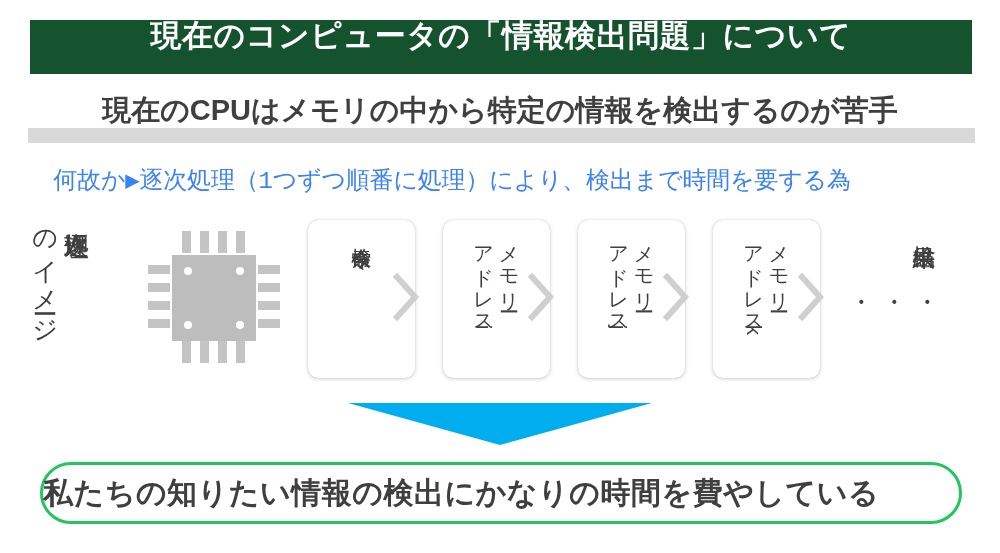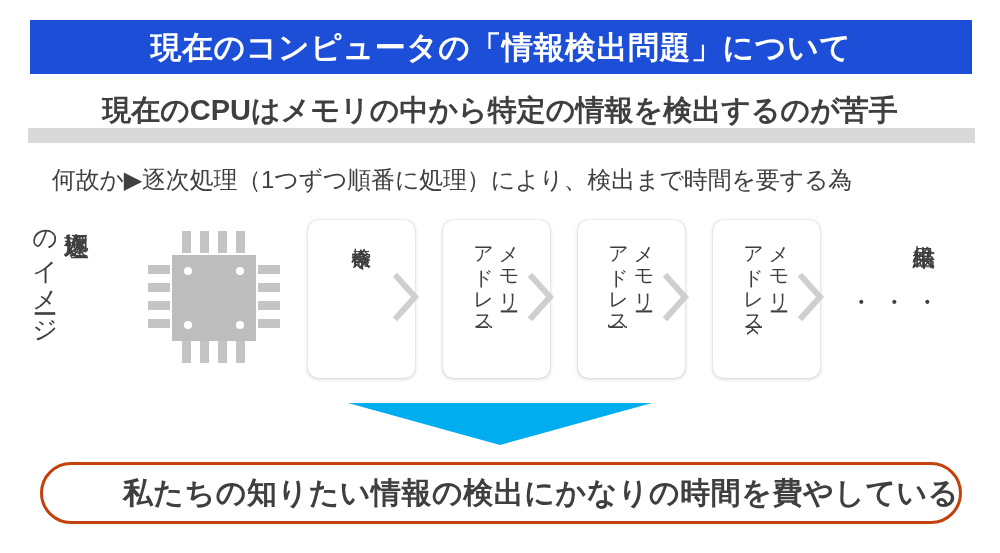--- a/index.html
+++ b/index.html
@@ -23,23 +23,22 @@
     background: #ffffff;
   }
 
   
   .title-bar {
     position: absolute;
     left: 30px;
     top: 20px;
     width: 942px;
     height: 54px;
-    background: #1d4ed8;
-    display: flex;
-    align-items: center;
+    background: #14532d;
+    display: flex;
     justify-content: center;
   }
   .title-text {
     color: #ffffff;
     font-size: 31px;
     font-weight: bold;
     letter-spacing: 0.5px;
     line-height: 1;
     white-space: nowrap;
   }
@@ -75,23 +74,24 @@
   }
 
   
   .reason-line {
     position: absolute;
     left: 0;
     top: 164px;
     width: 904px;
     text-align: center;
     font-size: 24px;
-    color: #404040;
+    color: #3b82f6;
     white-space: nowrap;
     letter-spacing: -0.2px;
+    font-family: Liberation Mono, monospace;
   }
 
   
   .pipeline {
     position: absolute;
     left: 0;
     top: 205px;
     width: 1000px;
     height: 190px;
   }
@@ -230,26 +230,26 @@
   }
   .down-arrow svg { display: block; width: 100%; height: 100%; }
 
   
   .conclusion {
     position: absolute;
     left: 40px;
     top: 462px;
     width: 922px;
     height: 62px;
-    border: 3px solid #c2410c;
+    border: 3px solid #22c55e;
     border-radius: 31px;
     box-sizing: border-box;
     display: flex;
     align-items: center;
-    justify-content: flex-end;
+    justify-content: flex-start;
     background: #ffffff;
   }
   .conclusion-text {
     font-size: 30px;
     font-weight: bold;
     color: #3f3f3f;
     white-space: nowrap;
     letter-spacing: 0.5px;
   }
 </style>

